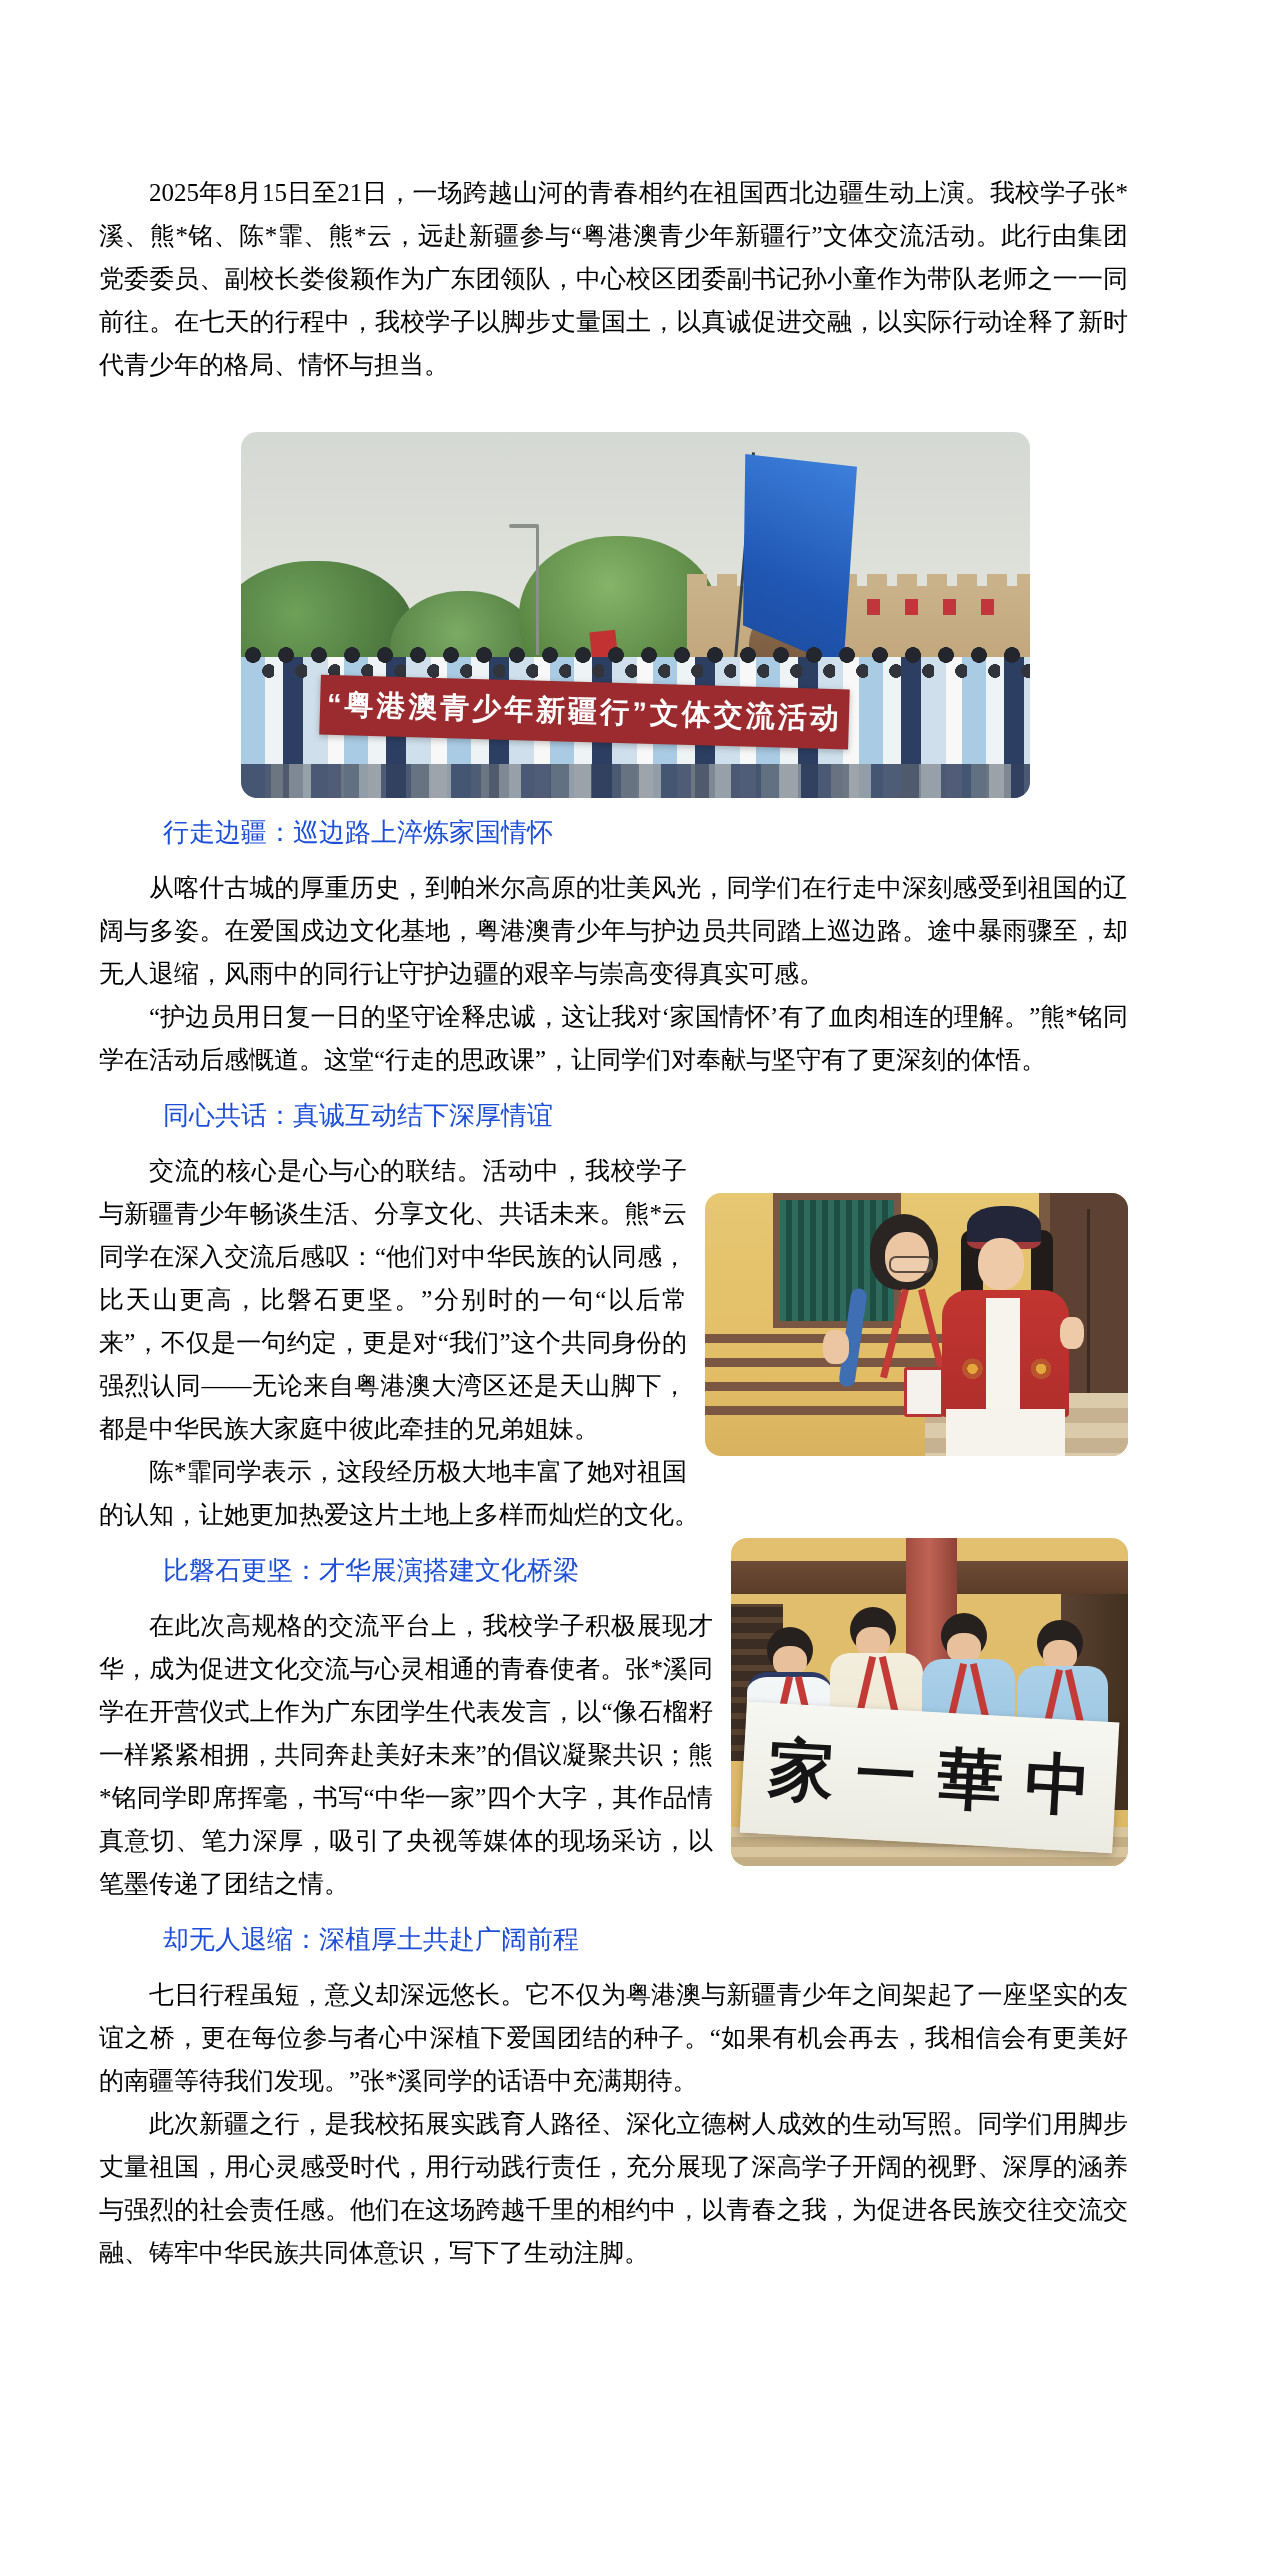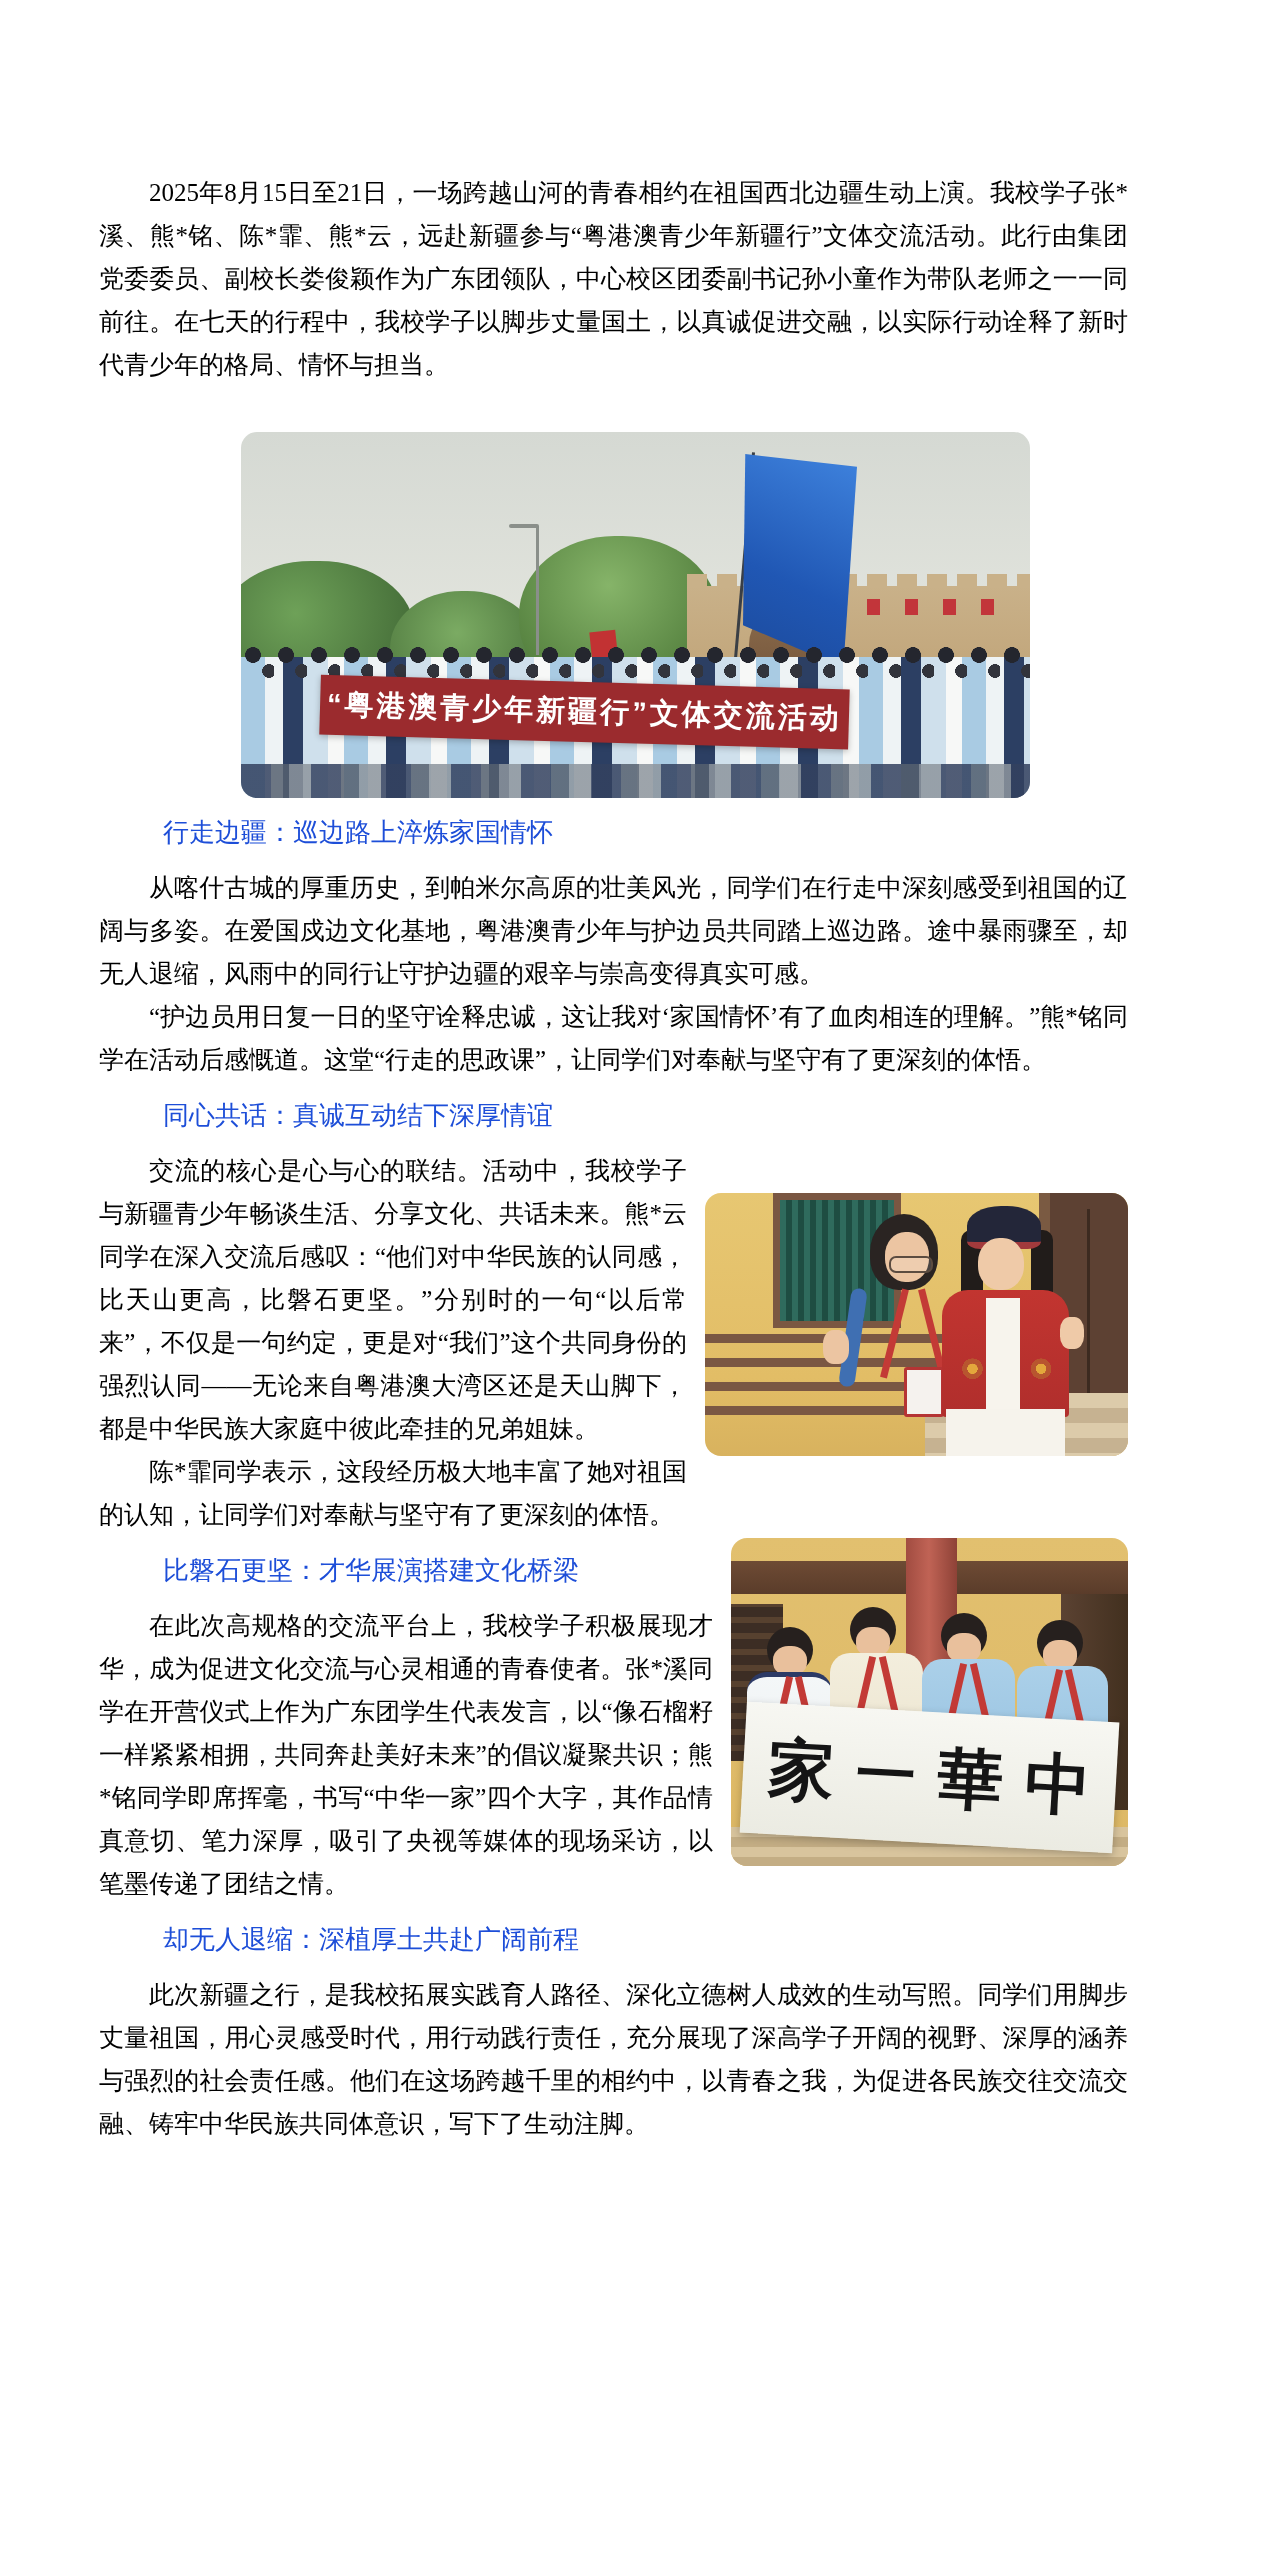--- a/index.html
+++ b/index.html
@@ -172,21 +172,21 @@
     <div class="abs p2-g2-hairR"></div>
     <div class="abs p2-g2-cap"></div>
     <div class="abs p2-g2-face"></div>
     <div class="abs p2-g2-vest"></div>
     <div class="abs p2-g2-shirt"></div>
     <div class="abs p2-g2-dress"></div>
     <div class="abs p2-g2-hand"></div>
   </div>
 
   <p class="body-text"><span>交流的核心是心与心的联结。活动中，我校学子与新疆青少年畅谈生活、分享文化、共话未来。熊*云同学在深入交流后感叹：“他们对中华民族的认同感，比天山更高，比磐石更坚。”分别时的一句“以后常来”，不仅是一句约定，更是对“我们”这个共同身份的强烈认同——无论来自粤港澳大湾区还是天山脚下，都是中华民族大家庭中彼此牵挂的兄弟姐妹。</span></p>
-  <p class="body-text"><span>陈*霏同学表示，这段经历极大地丰富了她对祖国的认知，让同学们对奉献与坚守有了更深刻的体悟。</span></p>
+  <p class="body-text"><span>陈*霏同学表示，这段经历极大地丰富了她对祖国的认知，让她更加热爱这片土地上多样而灿烂的文化。</span></p>
 
   <div class="photo photo3 float-right">
     <div class="abs p3-wall"></div>
     <div class="abs p3-beam"></div>
     <div class="abs p3-winL"></div>
     <div class="abs p3-door"></div>
     <div class="abs p3-column"></div>
     <div class="abs p3-steps"></div>
     <div class="abs p3-head p3-h1"></div>
     <div class="abs p3-head p3-h2"></div>
@@ -213,16 +213,17 @@
       <span>一</span>
       <span>華</span>
       <span>中</span>
     </div>
   </div>
 
   <h2 class="heading"><span>比磐石更坚：才华展演搭建文化桥梁</span></h2>
   <p class="body-text"><span>在此次高规格的交流平台上，我校学子积极展现才华，成为促进文化交流与心灵相通的青春使者。张*溪同学在开营仪式上作为广东团学生代表发言，以“像石榴籽一样紧紧相拥，共同奔赴美好未来”的倡议凝聚共识；熊*铭同学即席挥毫，书写“中华一家”四个大字，其作品情真意切、笔力深厚，吸引了央视等媒体的现场采访，以笔墨传递了团结之情。</span></p>
 
   <h2 class="heading"><span>却无人退缩：深植厚土共赴广阔前程</span></h2>
+  <p class="body-text"><span>七日行程虽短，意义却深远悠长。它不仅为粤港澳与新疆青少年之间架起了一座坚实的友谊之桥，更在每位参与者心中深植下爱国团结的种子。“如果有机会再去，我相信会有更美好的南疆等待我们发现。”张*溪同学的话语中充满期待。</span></p>
   <p class="body-text"><span>此次新疆之行，是我校拓展实践育人路径、深化立德树人成效的生动写照。同学们用脚步丈量祖国，用心灵感受时代，用行动践行责任，充分展现了深高学子开阔的视野、深厚的涵养与强烈的社会责任感。他们在这场跨越千里的相约中，以青春之我，为促进各民族交往交流交融、铸牢中华民族共同体意识，写下了生动注脚。</span></p>
 
 </div>
 
 
 </body></html>

